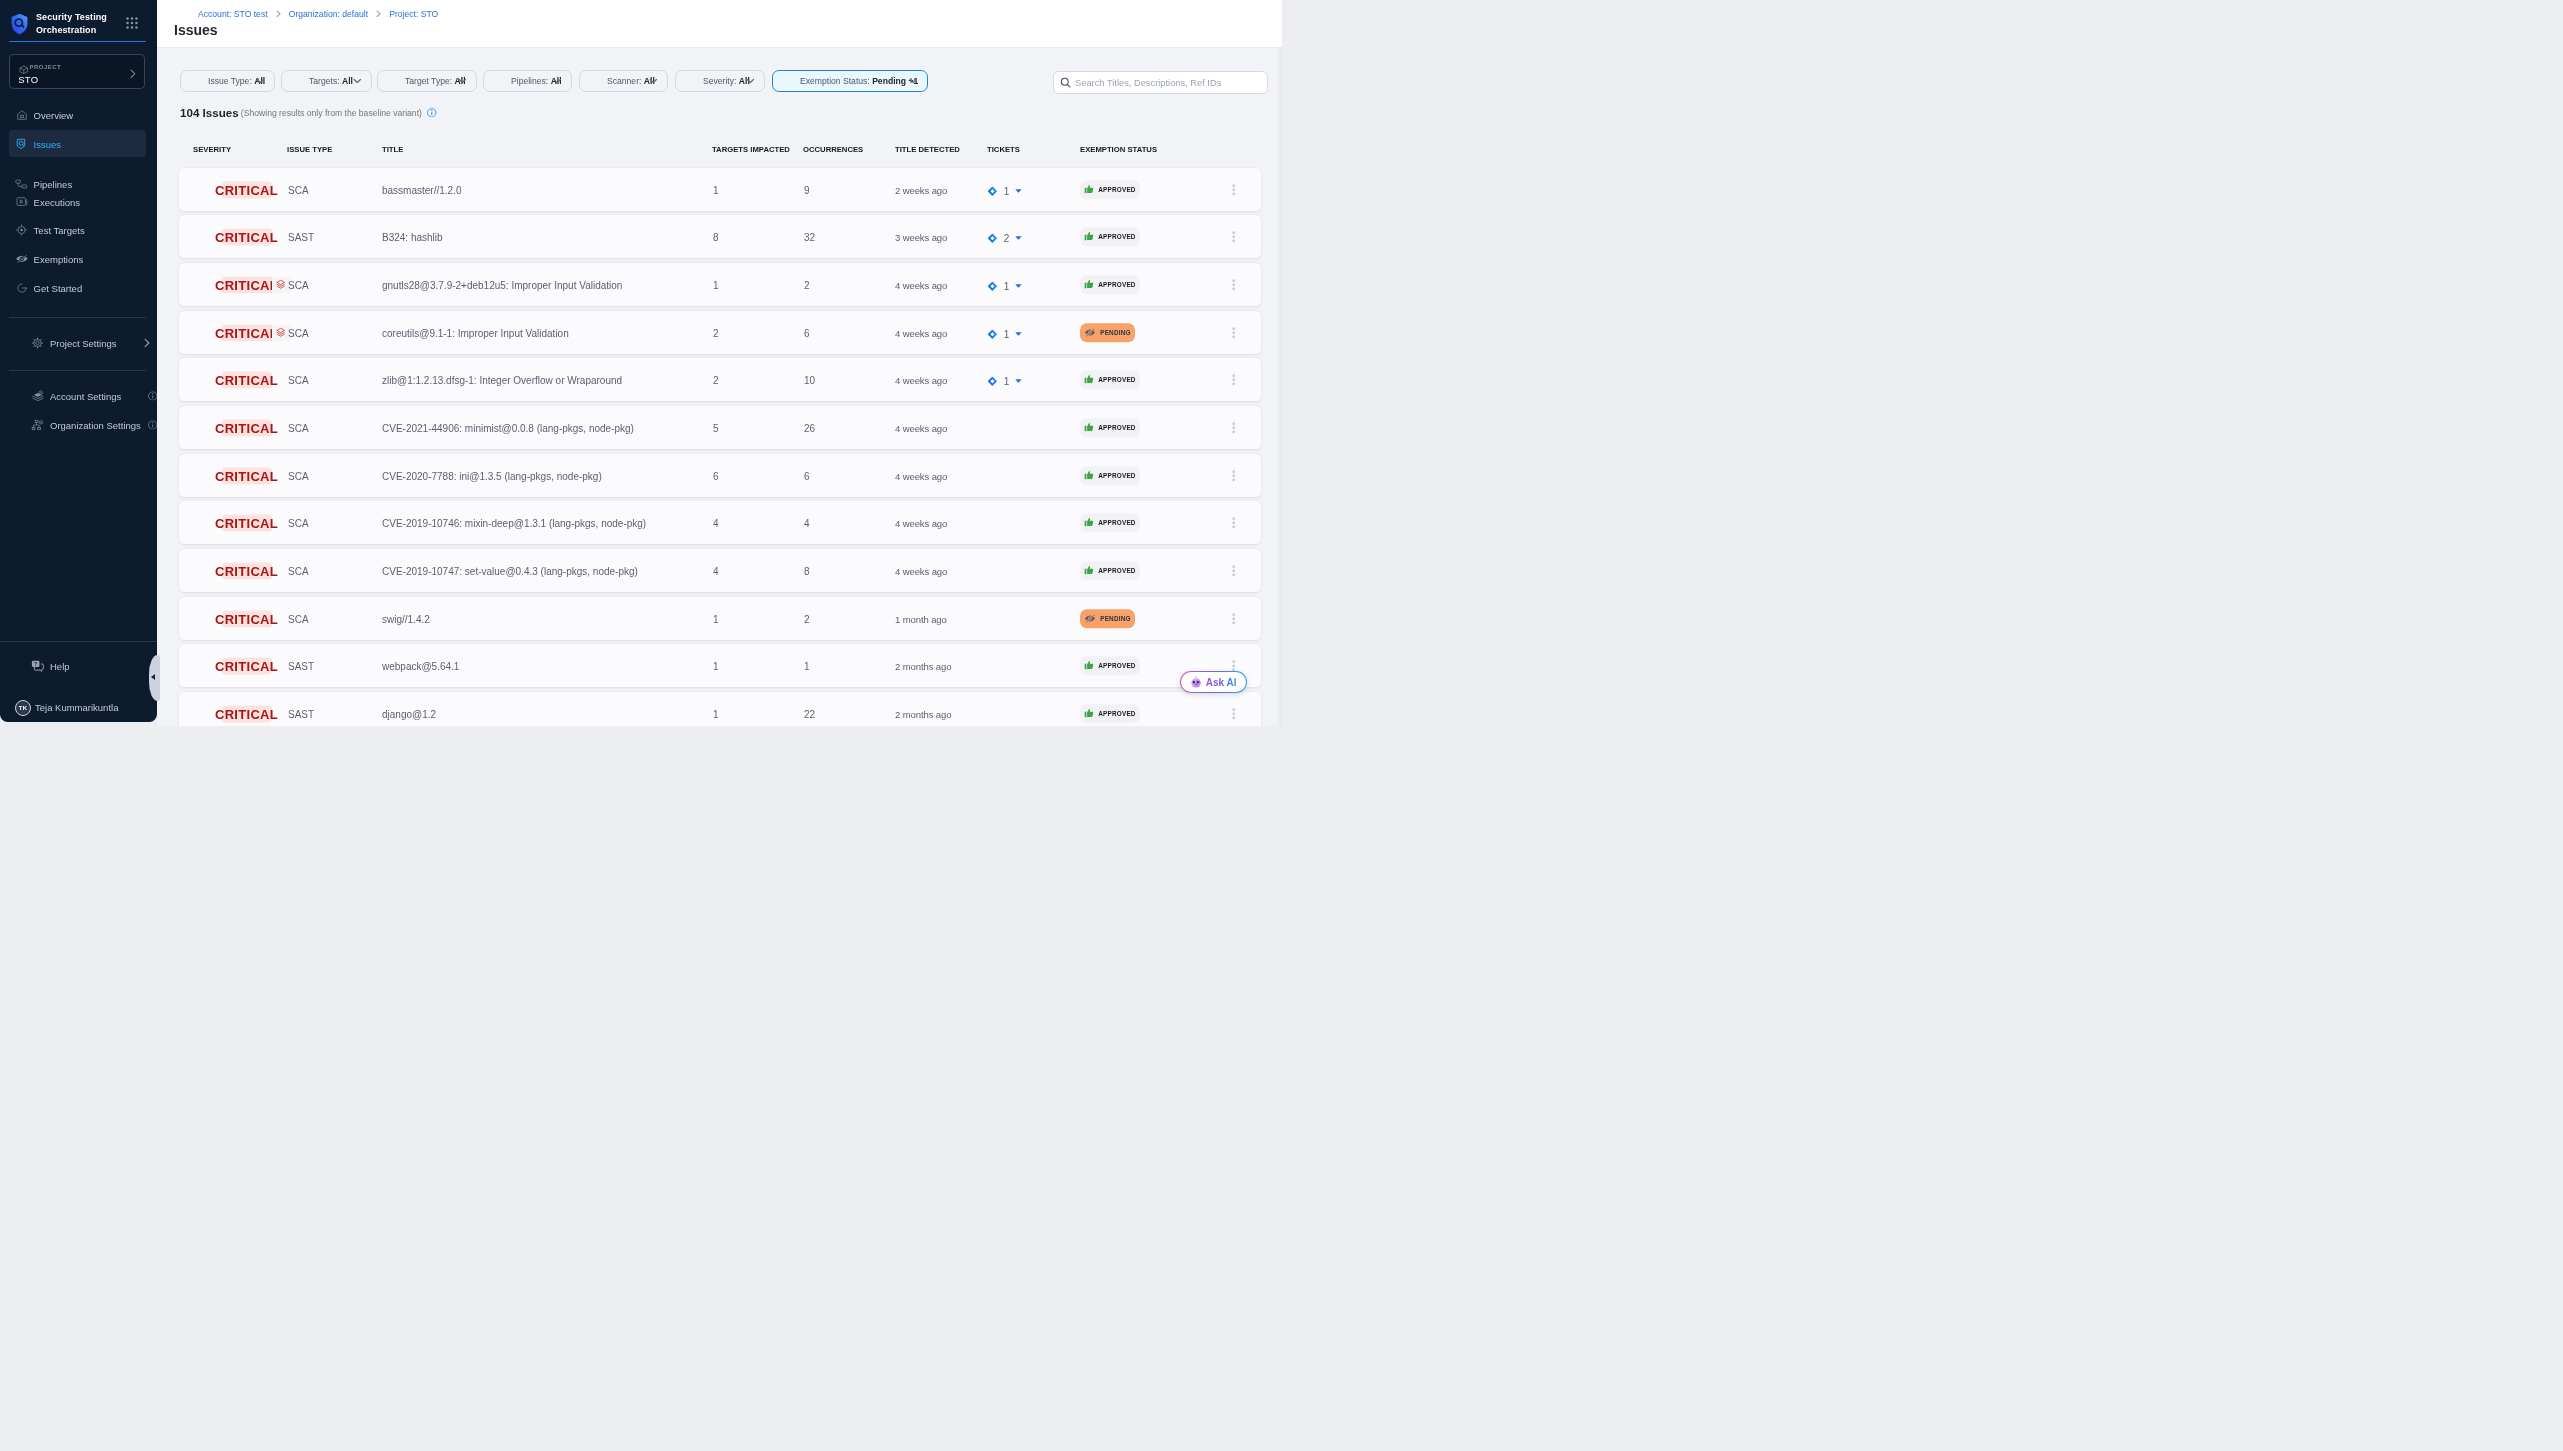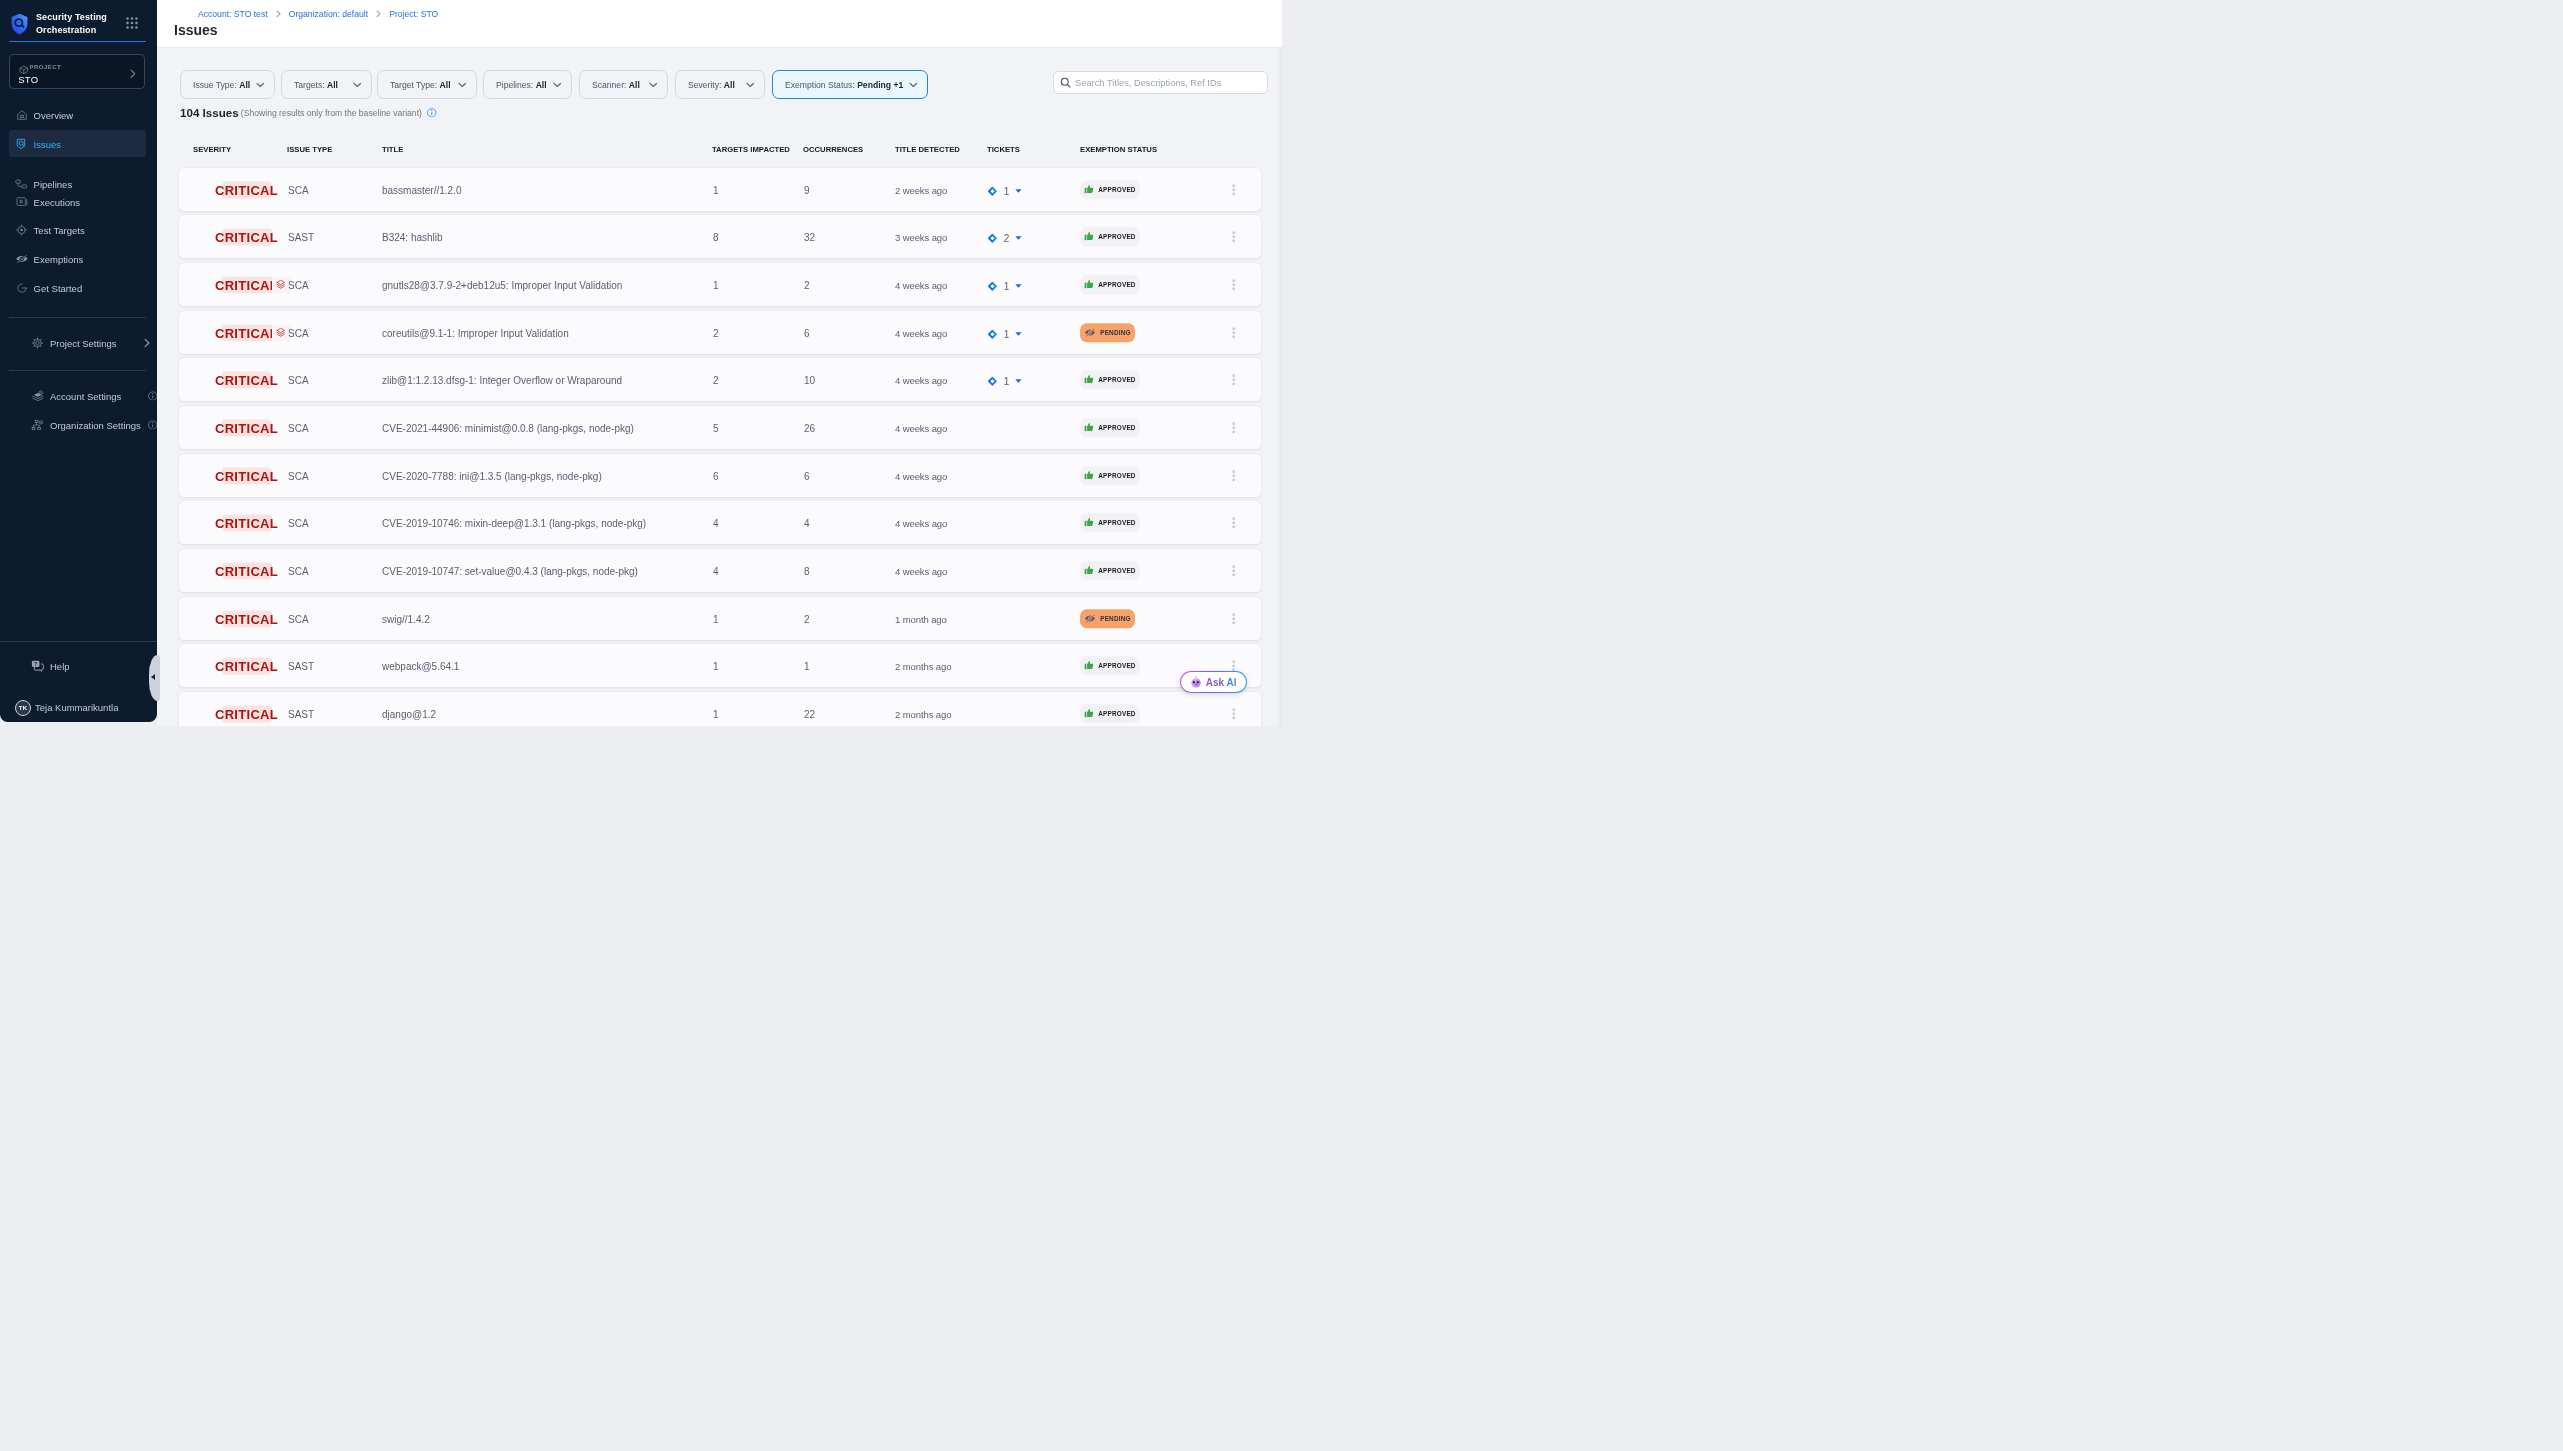--- a/index.html
+++ b/index.html
@@ -6,21 +6,21 @@
 .page { position:relative; width:1282px; height:726px; }
 
 
 .main { position:absolute; left:157px; top:0; right:0; height:726px; background:#f2f3f7; }
 .header { position:absolute; left:0; top:0; right:0; height:48px; background:#fff; border-bottom:0.4px solid #e9ebf0; }
 .crumbs { position:absolute; left:17px; top:8.6px; font-size:8.6px; color:#2b6fd6; display:flex; align-items:center; gap:8px;margin-left:24px; }
 .crumbs .sep { display:flex; }
 .htitle { position:absolute; left:17px; top:21.5px; font-size:14px; font-weight:bold; color:#27282c; }
 
 
-.filt { position:absolute; top:70px; height:29px; border:0.4px solid #d4d7e0; border-radius:6.9px; display:flex; align-items:center; padding-left:12px; font-size:8.6px; }
+.filt { position:absolute; top:70px; height:22px; border:0.4px solid #d4d7e0; border-radius:6.9px; display:flex; align-items:center; padding-left:27px; font-size:8.6px; }
 .filt .flab { color:#4d5869; }
 .filt .fval { color:#23262e; font-weight:bold; }
 .filt .fchev { position:absolute; right:9.5px; top:50%; transform:translateY(-50%); display:flex; }
 .filt.active { border:0.4px solid #1b83d8; background:#eaf7fe; }
 .search { position:absolute; left:1053px; top:71px; width:215px; height:23px; background:#fff; border:0.4px solid #d6d9e1; border-radius:5.2px; display:flex; align-items:center; padding-left:6px; gap:3.9px; }
 .search .ph { font-size:9.3px; color:#9aa2b1; }
 
 
 .countline { position:absolute; left:180px; top:106px; display:flex; align-items:center; }
 .count-b { font-size:11.6px; font-weight:bold; color:#1e2126; }

